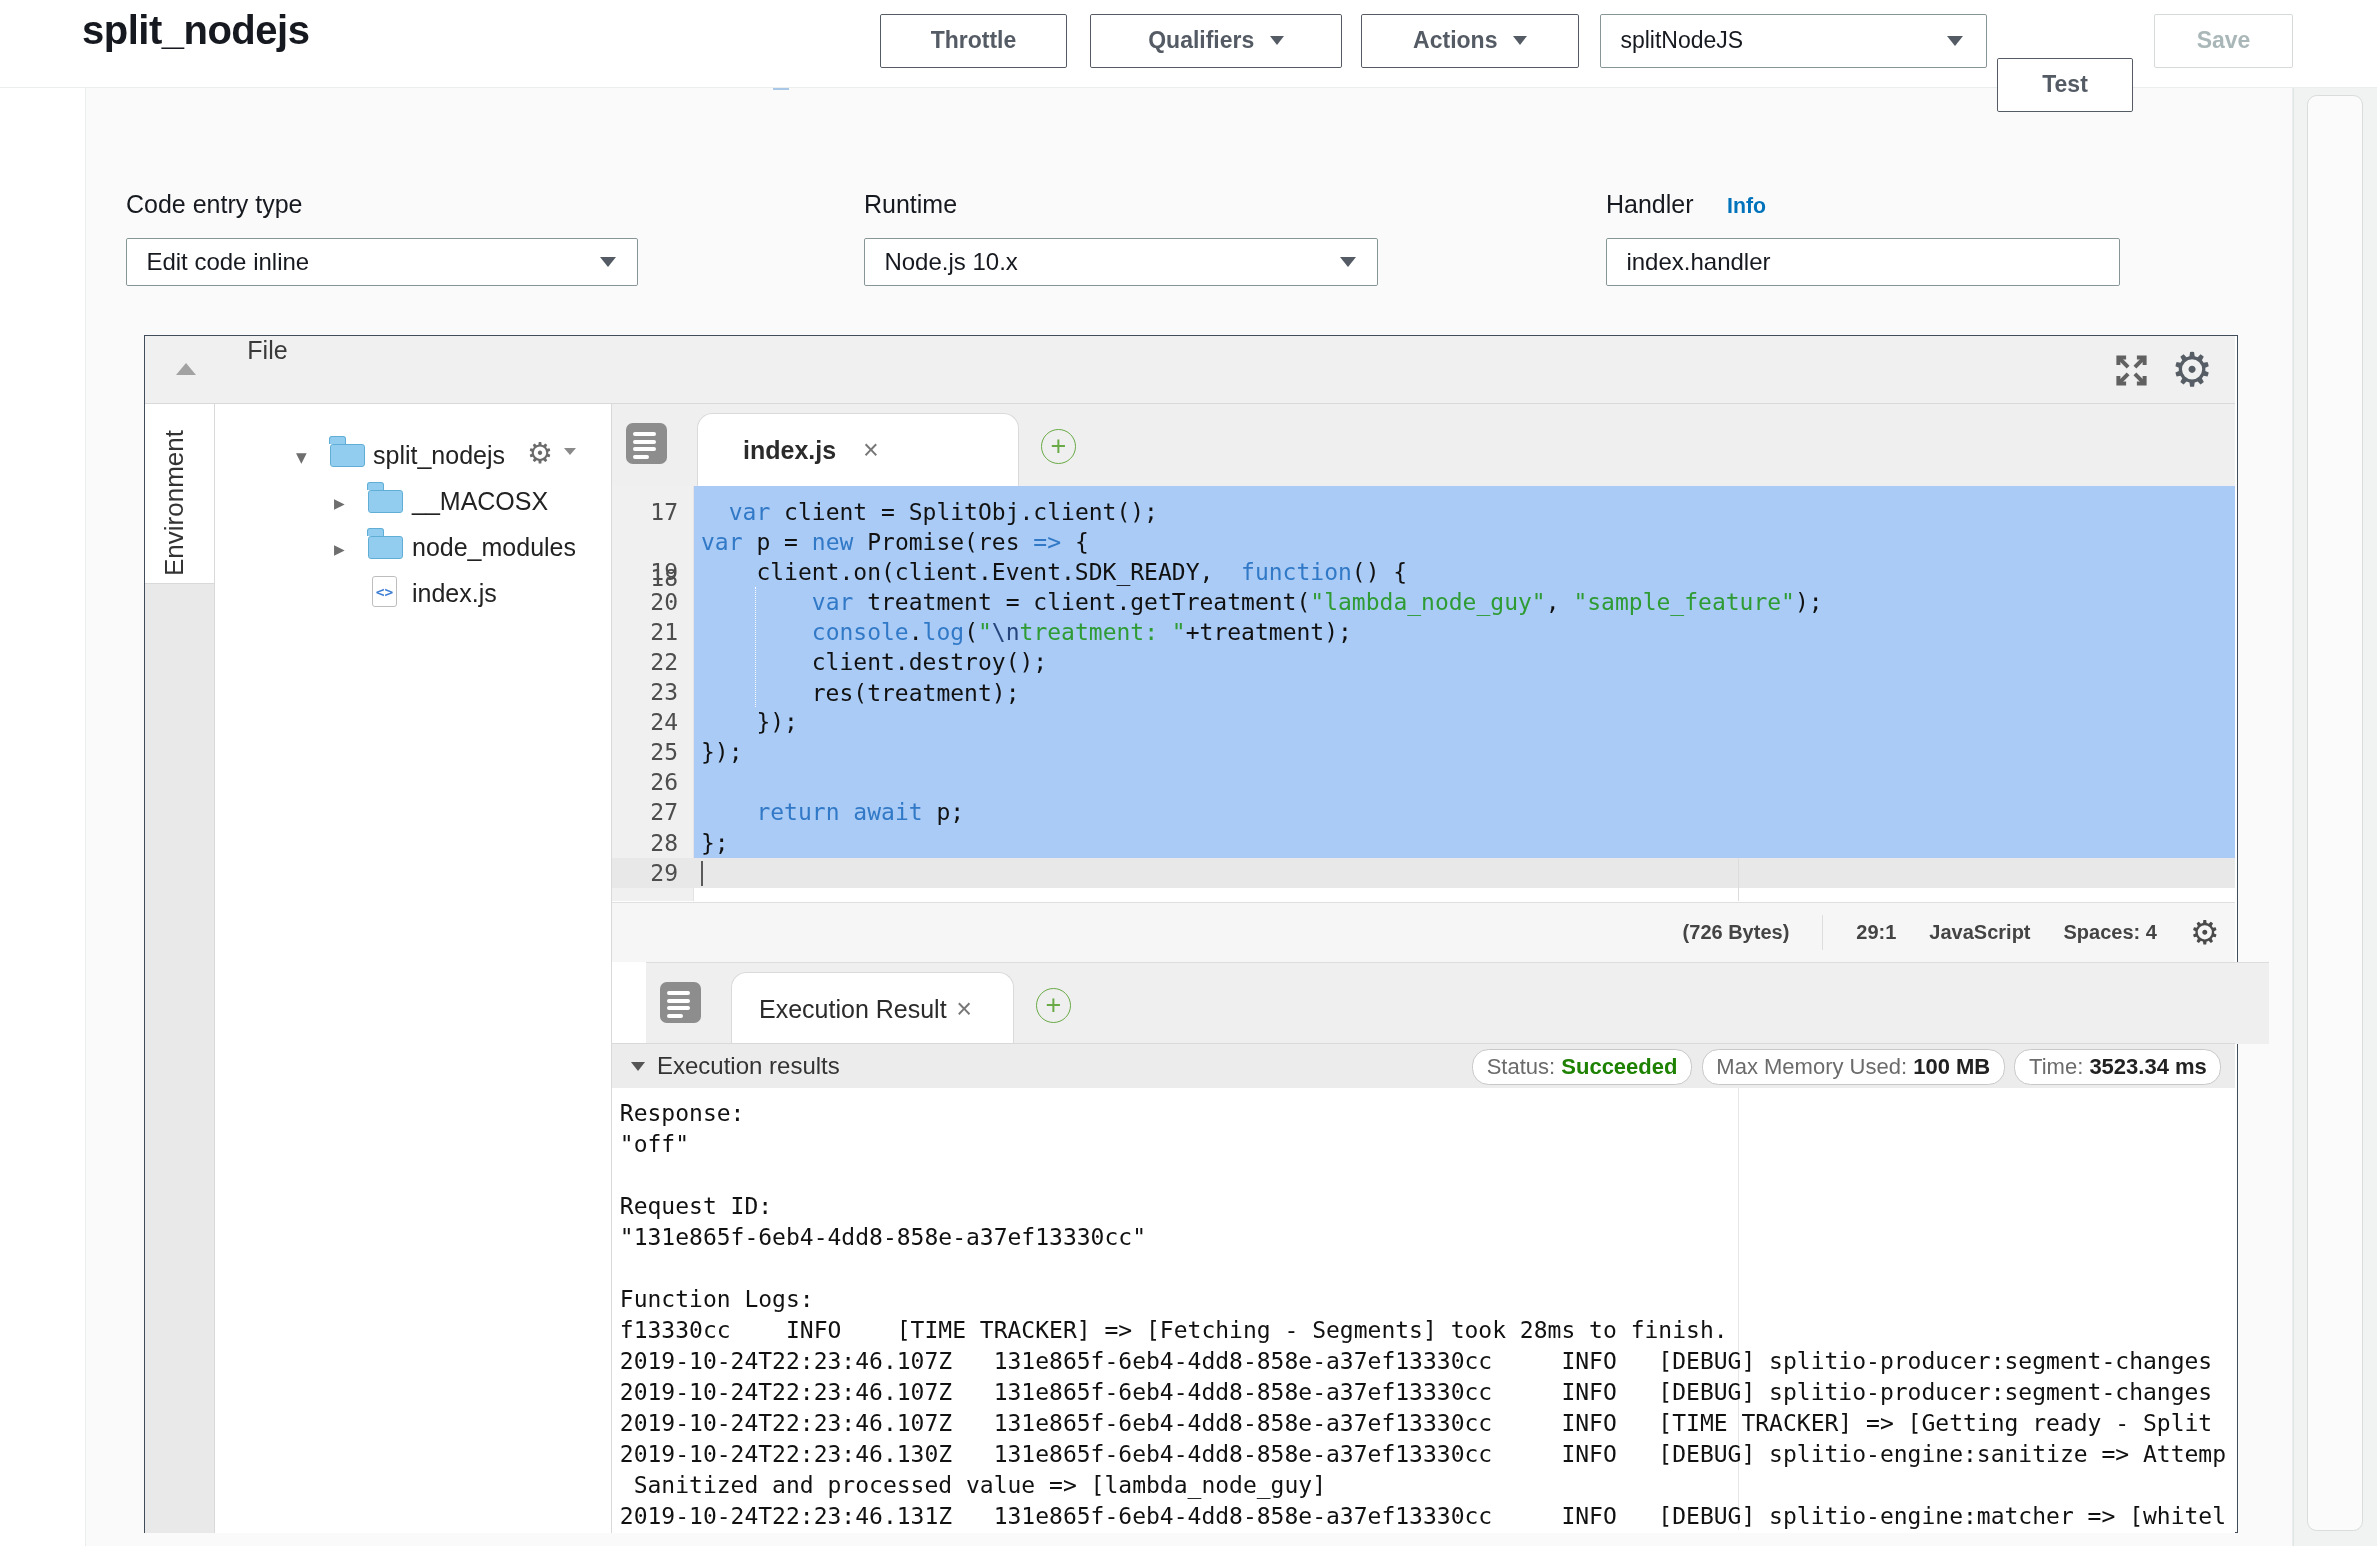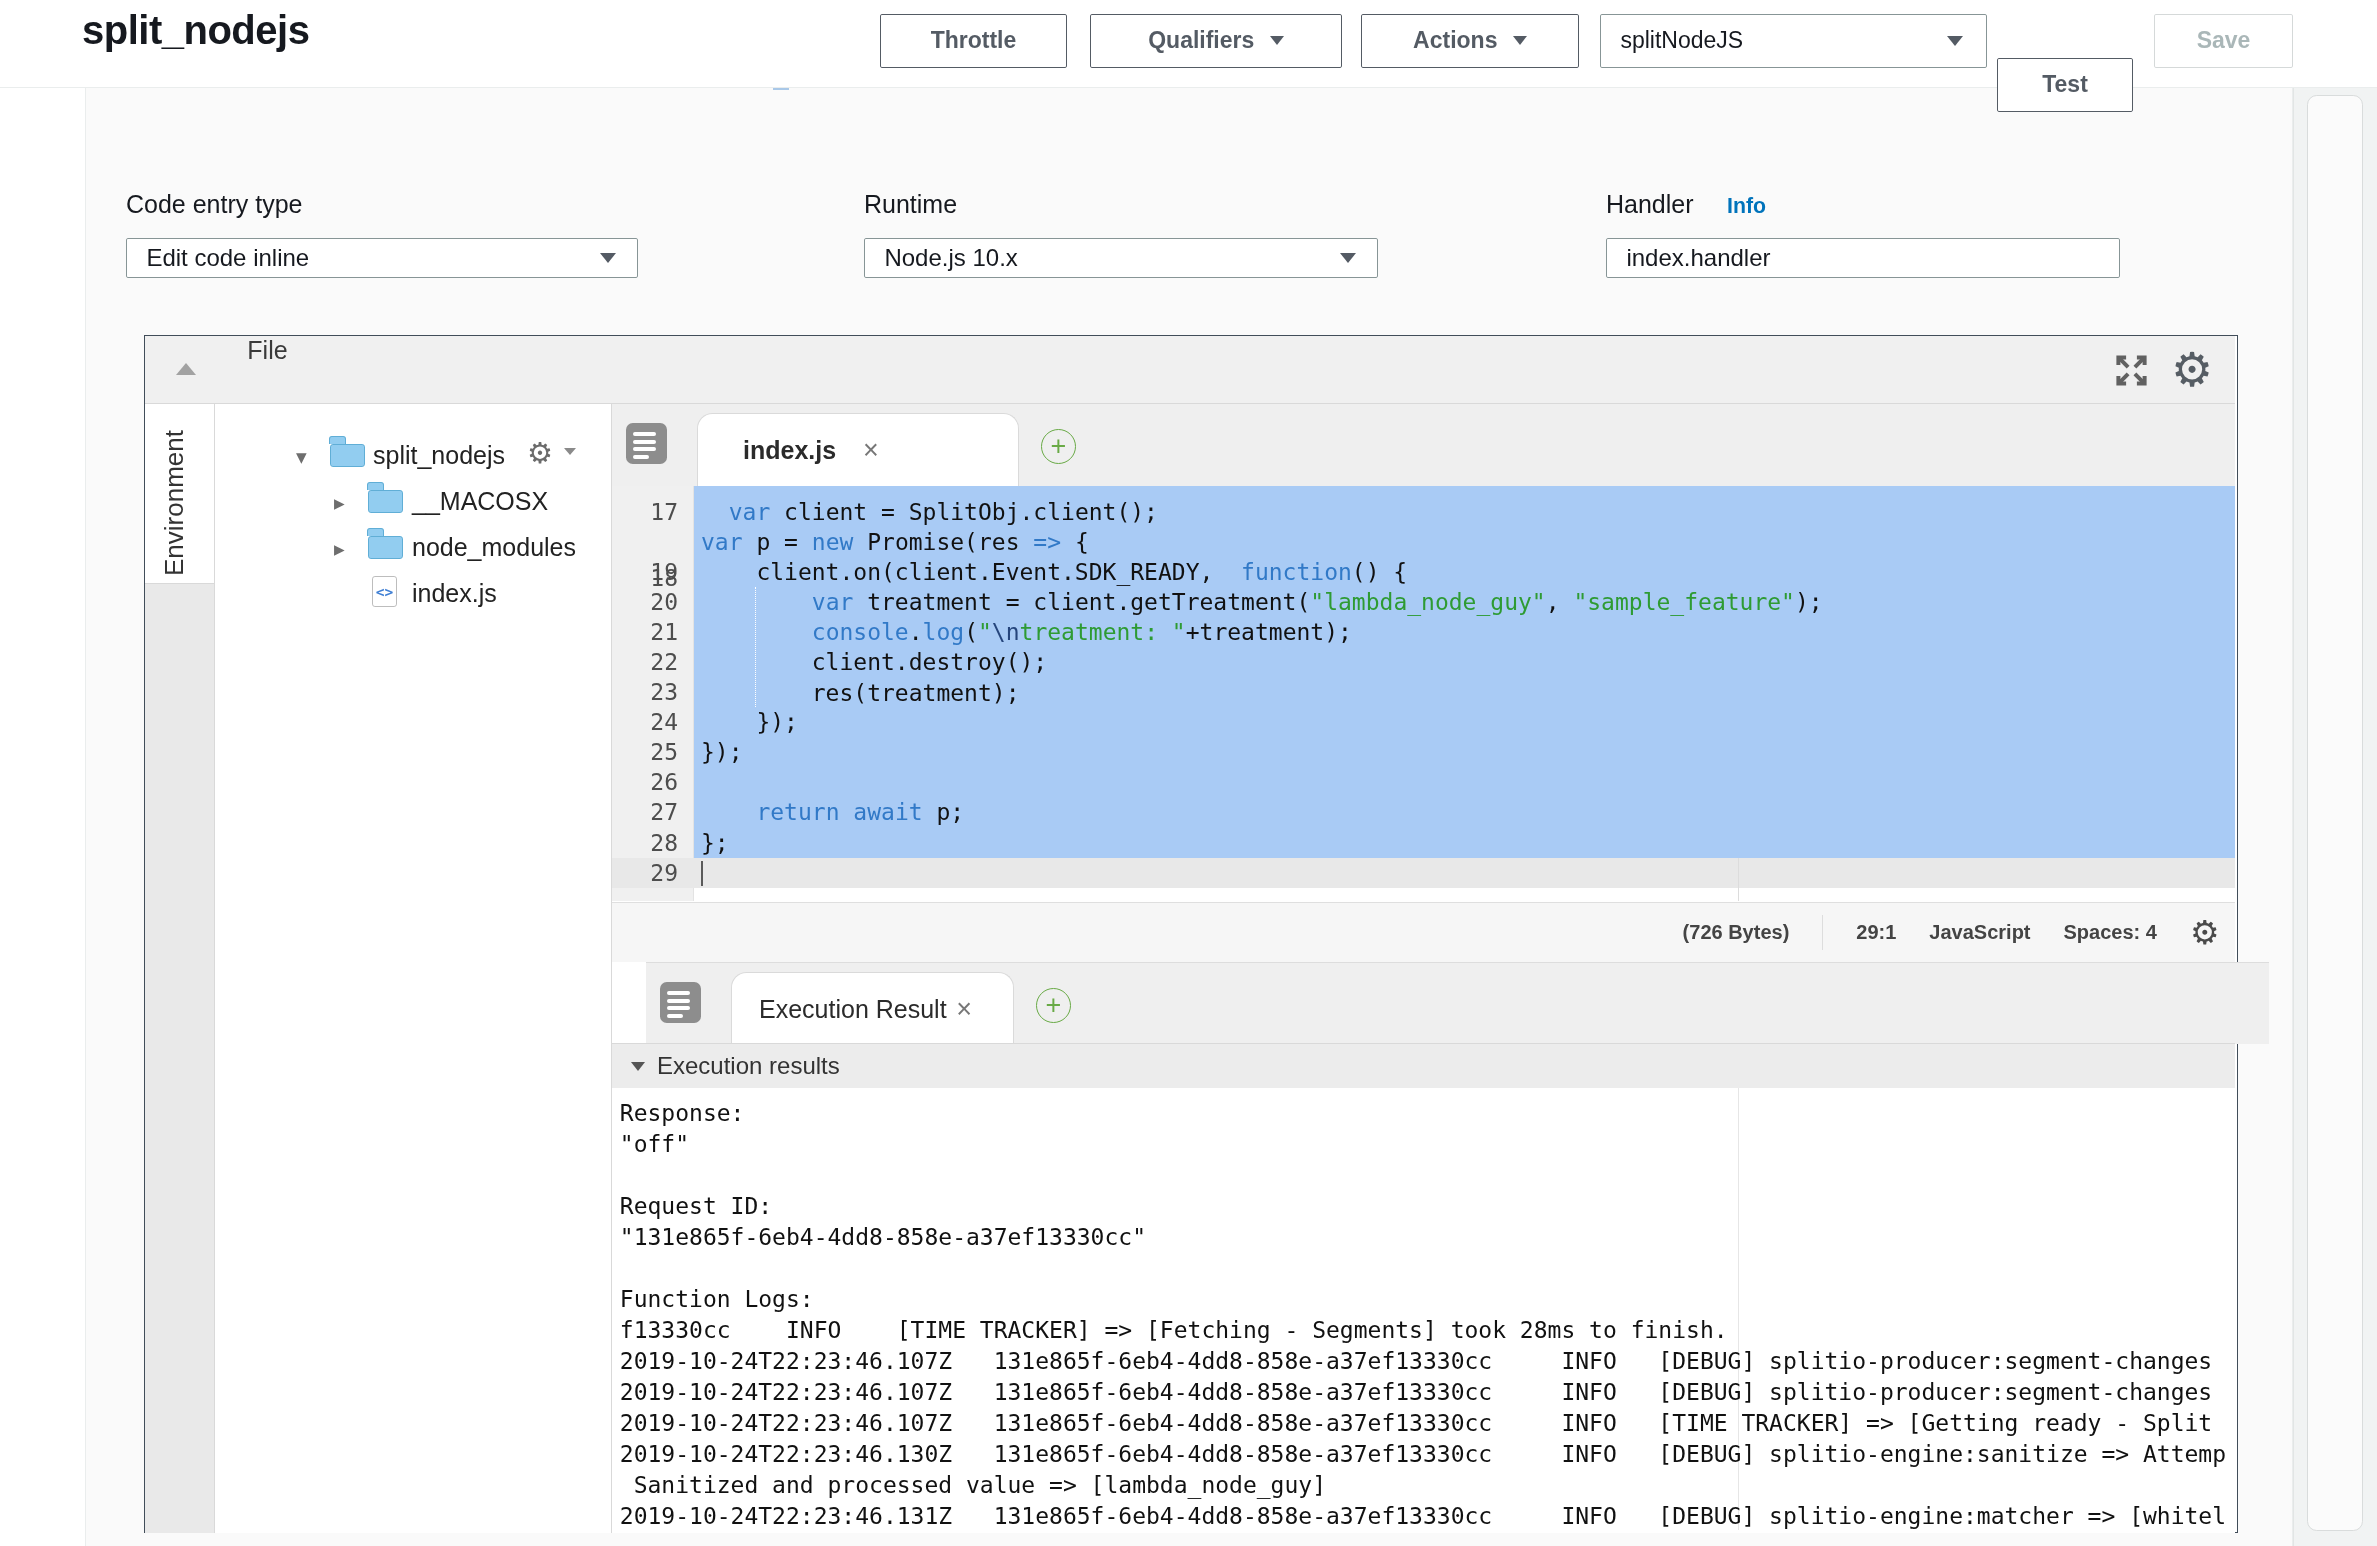--- a/index.html
+++ b/index.html
@@ -24,21 +24,21 @@
   #card{position:absolute;left:85px;top:87px;width:2208px;height:1459px;background:#fafafa;
         border-left:1px solid #eaeded;border-right:1px solid #eaeded;box-sizing:border-box;}
   #scroll-strip{position:absolute;left:2293px;top:87px;width:84px;height:1459px;background:#f1f3f3;border-left:1px solid #e2e5e5;box-sizing:border-box;}
   #scroll-thumb{position:absolute;left:2307px;top:95px;width:56px;height:1436px;background:#fbfbfb;border:1px solid #d9dcdc;border-radius:9.7px;box-sizing:border-box;}
   #clip-artifact{position:absolute;left:277px;top:83px;width:378px;height:8.7px;overflow:hidden;opacity:.8;}
   #clip-artifact span{position:absolute;top:-25px;left:0;font-size:29px;font-weight:700;color:#55443f;letter-spacing:1.9px;white-space:nowrap;}
   #clip-artifact-blue{position:absolute;left:773px;top:85px;width:15.5px;height:4.9px;background:#a9c8e8;}
 
   
   .form-label{position:absolute;top:190px;font-size:25px;color:#16191f;}
-  .form-control{position:absolute;top:238px;height:40px;box-sizing:border-box;background:#fff;border:1px solid #879596;border-radius:1.9px;
+  .form-control{position:absolute;top:238px;height:48px;box-sizing:border-box;background:#fff;border:1px solid #879596;border-radius:1.9px;
         display:flex;align-items:center;font-size:24px;color:#16191f;}
   .form-control .lbl{padding-left:19.4px;flex:1;}
   .form-control .caret-down{margin-right:21.3px;}
   #info-link{position:absolute;left:1727px;top:194px;font-size:21.3px;font-weight:700;color:#0073bb;cursor:pointer;}
 
   
   #ide{position:absolute;left:144px;top:335px;width:2094px;height:1198px;background:#fff;border:1.9px solid #414d59;box-sizing:border-box;}
   
   #menubar{position:absolute;left:0;top:0;width:2090px;height:68px;background:#f0f0f0;border-bottom:1px solid #d9d9d9;box-sizing:border-box;}
   #collapse-tri{position:absolute;left:31px;top:27px;width:0;height:0;border-left:10.7px solid transparent;border-right:10.7px solid transparent;border-bottom:12.6px solid #a2a2a2;cursor:pointer;}
@@ -300,20 +300,25 @@
         <div class="tab" style="left:85px;width:283px;">
           <span class="tab-label" style="margin-left:27px;">Execution Result</span>
           <span class="tab-close" style="margin-left:9.7px;">×</span>
         </div>
         <div class="plus-icon" style="left:390px;"><span>+</span></div>
       </div>
 
       <div id="results-header">
         <div id="results-tri"></div>
         <div id="results-title">Execution results</div>
+        <div id="badges">
+            <span class="pill"><span>Status: </span><b class="ok">Succeeded</b></span>
+            <span class="pill"><span>Max Memory Used: </span><b>100 MB</b></span>
+            <span class="pill"><span>Time: </span><b>3523.34 ms</b></span>
+          </div>
       </div>
 
       <div id="results-content">
         <div id="print-margin-results"></div>
         <div id="log-lines">
             <div class="log-line" style="top: 9.7px;">Response:</div>
             <div class="log-line" style="top: 41px;">"off"</div>
             <div class="log-line" style="top: 72px;"></div>
             <div class="log-line" style="top: 103px;">Request ID:</div>
             <div class="log-line" style="top: 134px;">"131e865f-6eb4-4dd8-858e-a37ef13330cc"</div>

